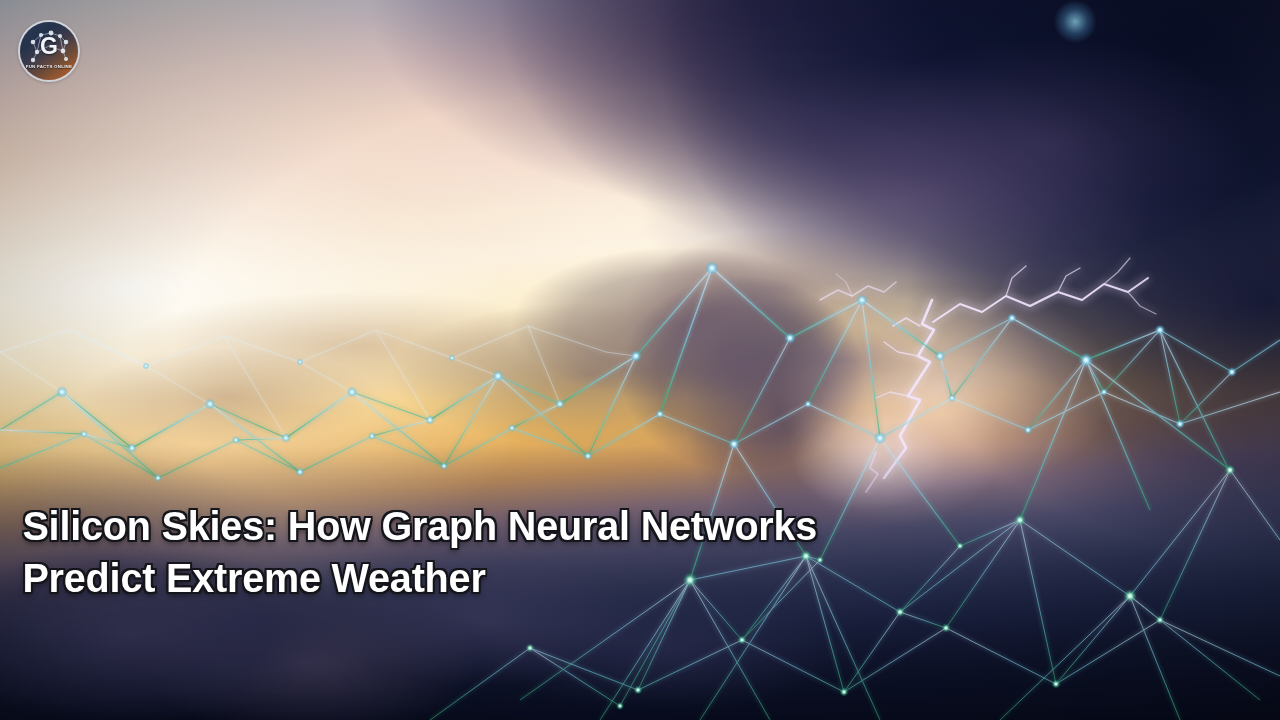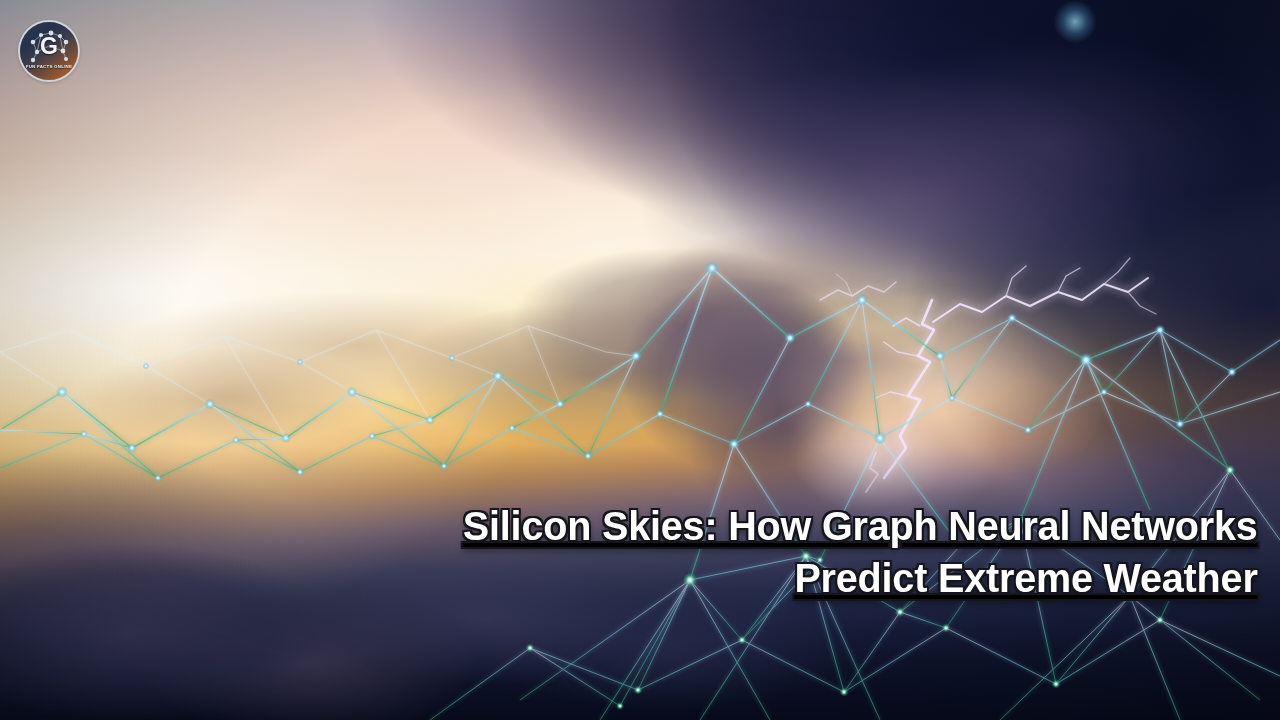--- a/index.html
+++ b/index.html
@@ -137,22 +137,21 @@
     font-weight:700;font-size:4.4px;line-height:5px;
     letter-spacing:0.25px;
     color:#e9eef6;
     text-shadow:0 0.5px 1px rgba(0,0,0,0.6);
     white-space:nowrap;
   }
 
   
   #title-block{
     position:absolute;left:0;right:0;top:500px;
-    text-align:right;
-    text-decoration:underline;
+    text-align:left;
   }
   #title-block .tline{
     display:block;
     font-family:"Liberation Sans",sans-serif;
     font-weight:700;
     font-size:41px;
     line-height:52px;
     letter-spacing:-0.2px;
     color:#ffffff;
     transform:scaleX(0.965);

